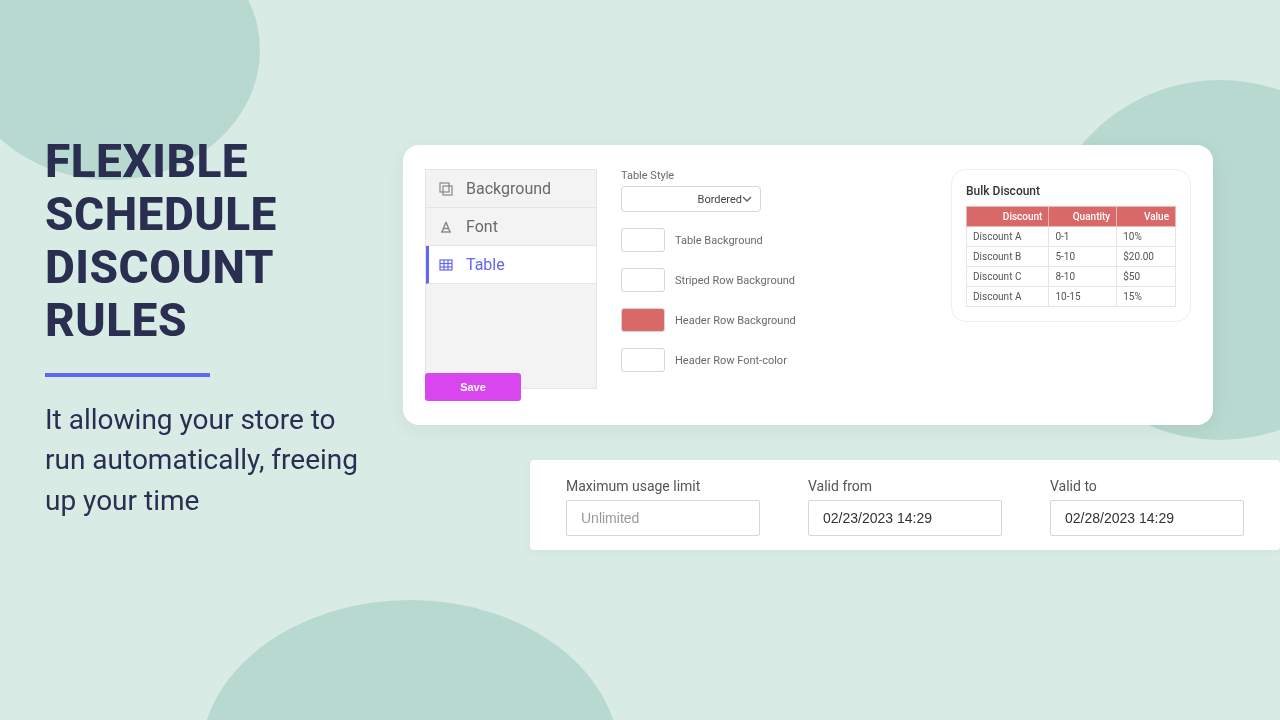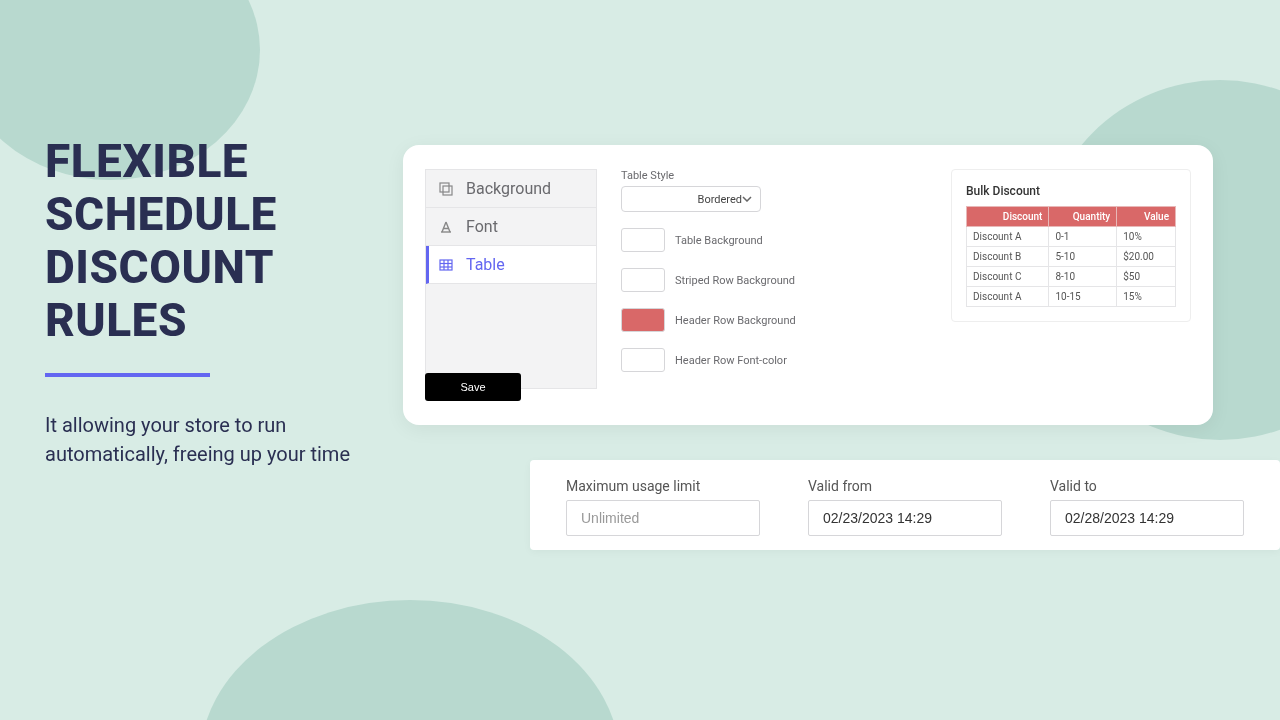--- a/index.html
+++ b/index.html
@@ -3,38 +3,38 @@
 <meta charset="utf-8">
 <style>
 *{margin:0;padding:0;box-sizing:border-box}
 body{width:1280px;height:720px;background:#d8ece5;font-family:-apple-system,BlinkMacSystemFont,'Segoe UI',Roboto,sans-serif;position:relative;overflow:hidden}
 .blob-tl{position:absolute;top:-80px;left:-40px;width:300px;height:260px;background:#b8d9cf;border-radius:50%}
 .blob-r{position:absolute;top:80px;right:-120px;width:360px;height:360px;background:#b8d9cf;border-radius:50%}
 .blob-b{position:absolute;bottom:-200px;left:200px;width:420px;height:320px;background:#b8d9cf;border-radius:50%}
 .left{position:absolute;left:45px;top:135px;width:330px}
 .title{font-size:46px;font-weight:800;color:#2a2f52;line-height:1.15;letter-spacing:0.5px}
 .underline{width:165px;height:4px;background:#6366f1;margin-top:26px}
-.subtitle{font-size:20px;color:#2a2f52;margin-top:34px;line-height:1.45}
+.subtitle{font-size:28px;color:#2a2f52;margin-top:23px;line-height:1.45}
 .panel{position:absolute;left:403px;top:145px;width:810px;height:280px;background:#fff;border-radius:16px;box-shadow:0 4px 20px rgba(0,0,0,0.06)}
 .sidebar{position:absolute;left:22px;top:24px;width:172px;background:#f3f3f4;border:1px solid #e5e5e7}
 .sidebar-item{display:flex;align-items:center;padding:9px 12px;border-bottom:1px solid #e5e5e7;font-size:16px;color:#6a6a6e;cursor:pointer}
 .sidebar-item.active{background:#fff;border-left:3px solid #6366f1;color:#6366f1;padding-left:9px}
 .sidebar-item:last-child{border-bottom:none}
 .sidebar-icon{width:16px;height:16px;margin-right:12px;display:flex;align-items:center;justify-content:center}
 .sidebar-blank{height:104px}
-.save-btn{position:absolute;left:22px;top:228px;width:96px;height:28px;background:#000000;color:#fff;border:none;border-radius:3px;font-size:11px;font-weight:400;cursor:pointer}
+.save-btn{position:absolute;left:22px;top:228px;width:96px;height:28px;background:#d946ef;color:#fff;border:none;border-radius:3px;font-size:11px;font-weight:700;cursor:pointer}
 .style-section{position:absolute;left:218px;top:24px}
 .style-label{font-size:11px;color:#6a6a6e;margin-bottom:4px}
 .style-select{width:140px;height:26px;border:1px solid #d6d6d9;border-radius:4px;padding:0 8px;font-size:11px;color:#444;background:#fff;display:flex;align-items:center;justify-content:flex-end;cursor:pointer}
 .chevron{width:10px;height:6px}
 .color-row{display:flex;align-items:center;margin-top:16px}
 .swatch{width:44px;height:24px;border:1px solid #d6d6d9;border-radius:3px;margin-right:10px}
 .swatch.red{background:#d96868}
 .color-label{font-size:11px;color:#6a6a6e}
-.preview{position:absolute;right:22px;top:24px;width:240px;border:1px solid #eee;border-radius:4px;padding:14px}
+.preview{position:absolute;right:22px;top:24px;width:240px;border:1px solid #eee;border-radius:15px;padding:14px}
 .preview-title{font-size:12px;color:#333;margin-bottom:8px;font-weight:500}
 .bulk-table{width:100%;border-collapse:collapse;font-size:10px}
 .bulk-table th{background:#d96868;color:#fff;text-align:right;padding:4px 6px;font-weight:500;border:1px solid #e8b8b8}
 .bulk-table td{padding:4px 6px;border:1px solid #e5e5e7;color:#555}
 .bottom-panel{position:absolute;left:530px;top:460px;width:750px;height:90px;background:#fff;border-radius:4px;box-shadow:0 2px 8px rgba(0,0,0,0.04);display:flex;padding:18px 36px;gap:48px}
 .field{flex:1}
 .field-label{font-size:14px;color:#555;margin-bottom:6px}
 .field-input{width:100%;height:36px;border:1px solid #d6d6d9;border-radius:2px;padding:0 14px;font-size:14px;color:#333}
 .field-input::placeholder{color:#999}
 </style>

